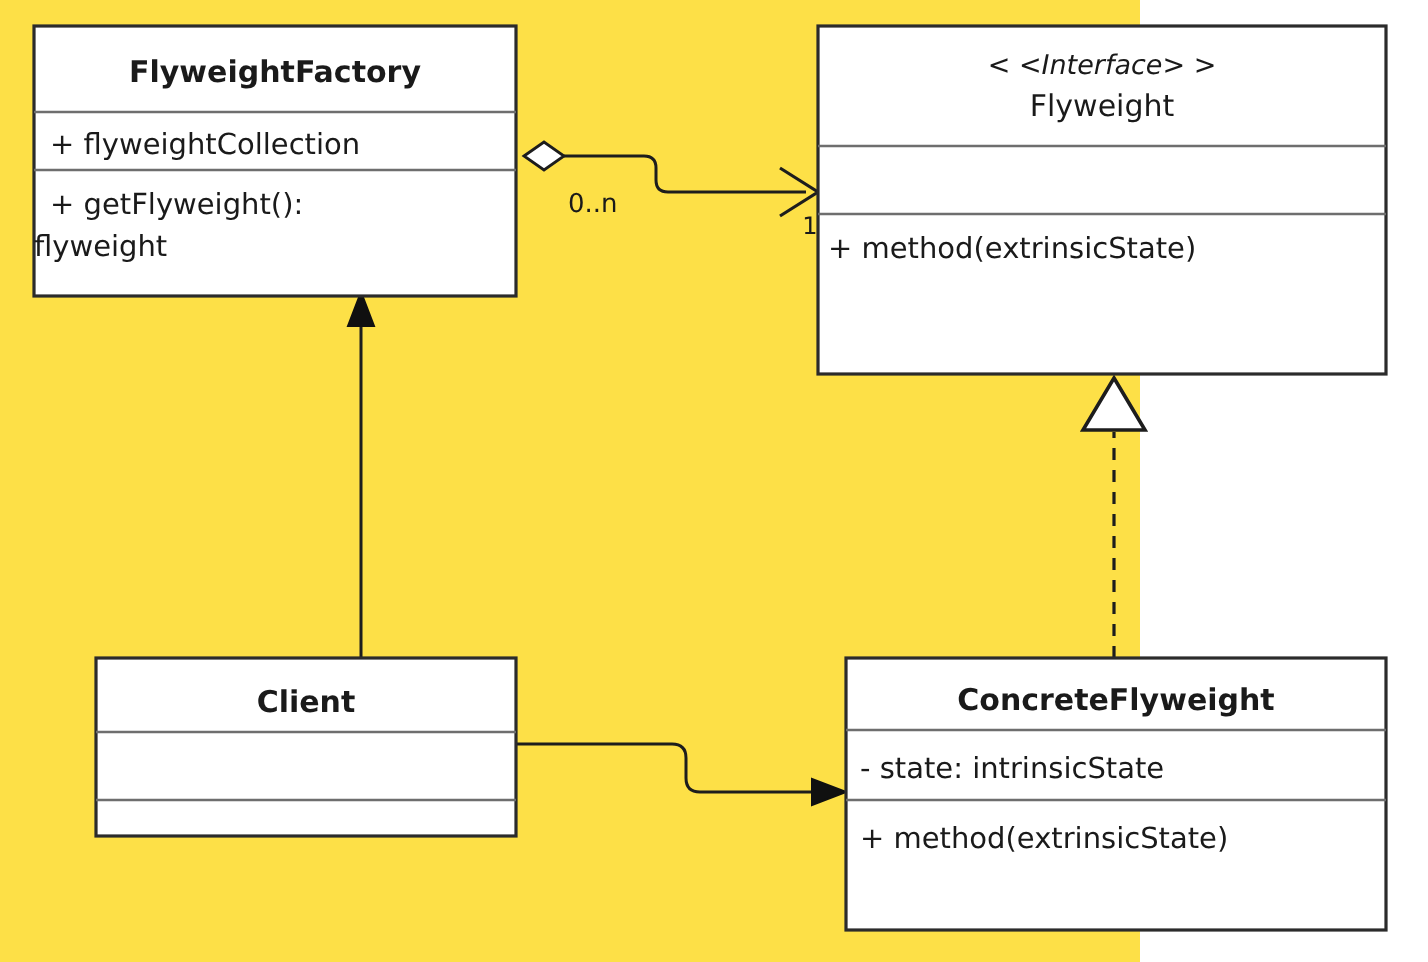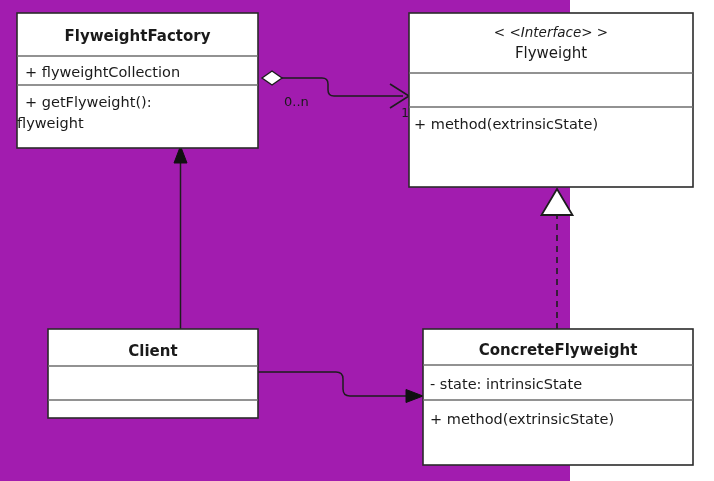--- a/index.html
+++ b/index.html
@@ -10,21 +10,21 @@
   body {
     width: 714px;
     height: 481px;
     font-family: "DejaVu Sans", "Liberation Sans", sans-serif;
     overflow: hidden;
   }
   #diagram-root {
     position: relative;
     width: 570px;
     height: 481px;
-    background: #a21caf;
+    background: #fde047;
   }
   svg#uml-canvas {
     display: block;
     width: 714px;
     height: 481px;
   }
   .box-outline {
     fill: #ffffff;
     stroke: #2b2b2b;
     stroke-width: 1.6;

